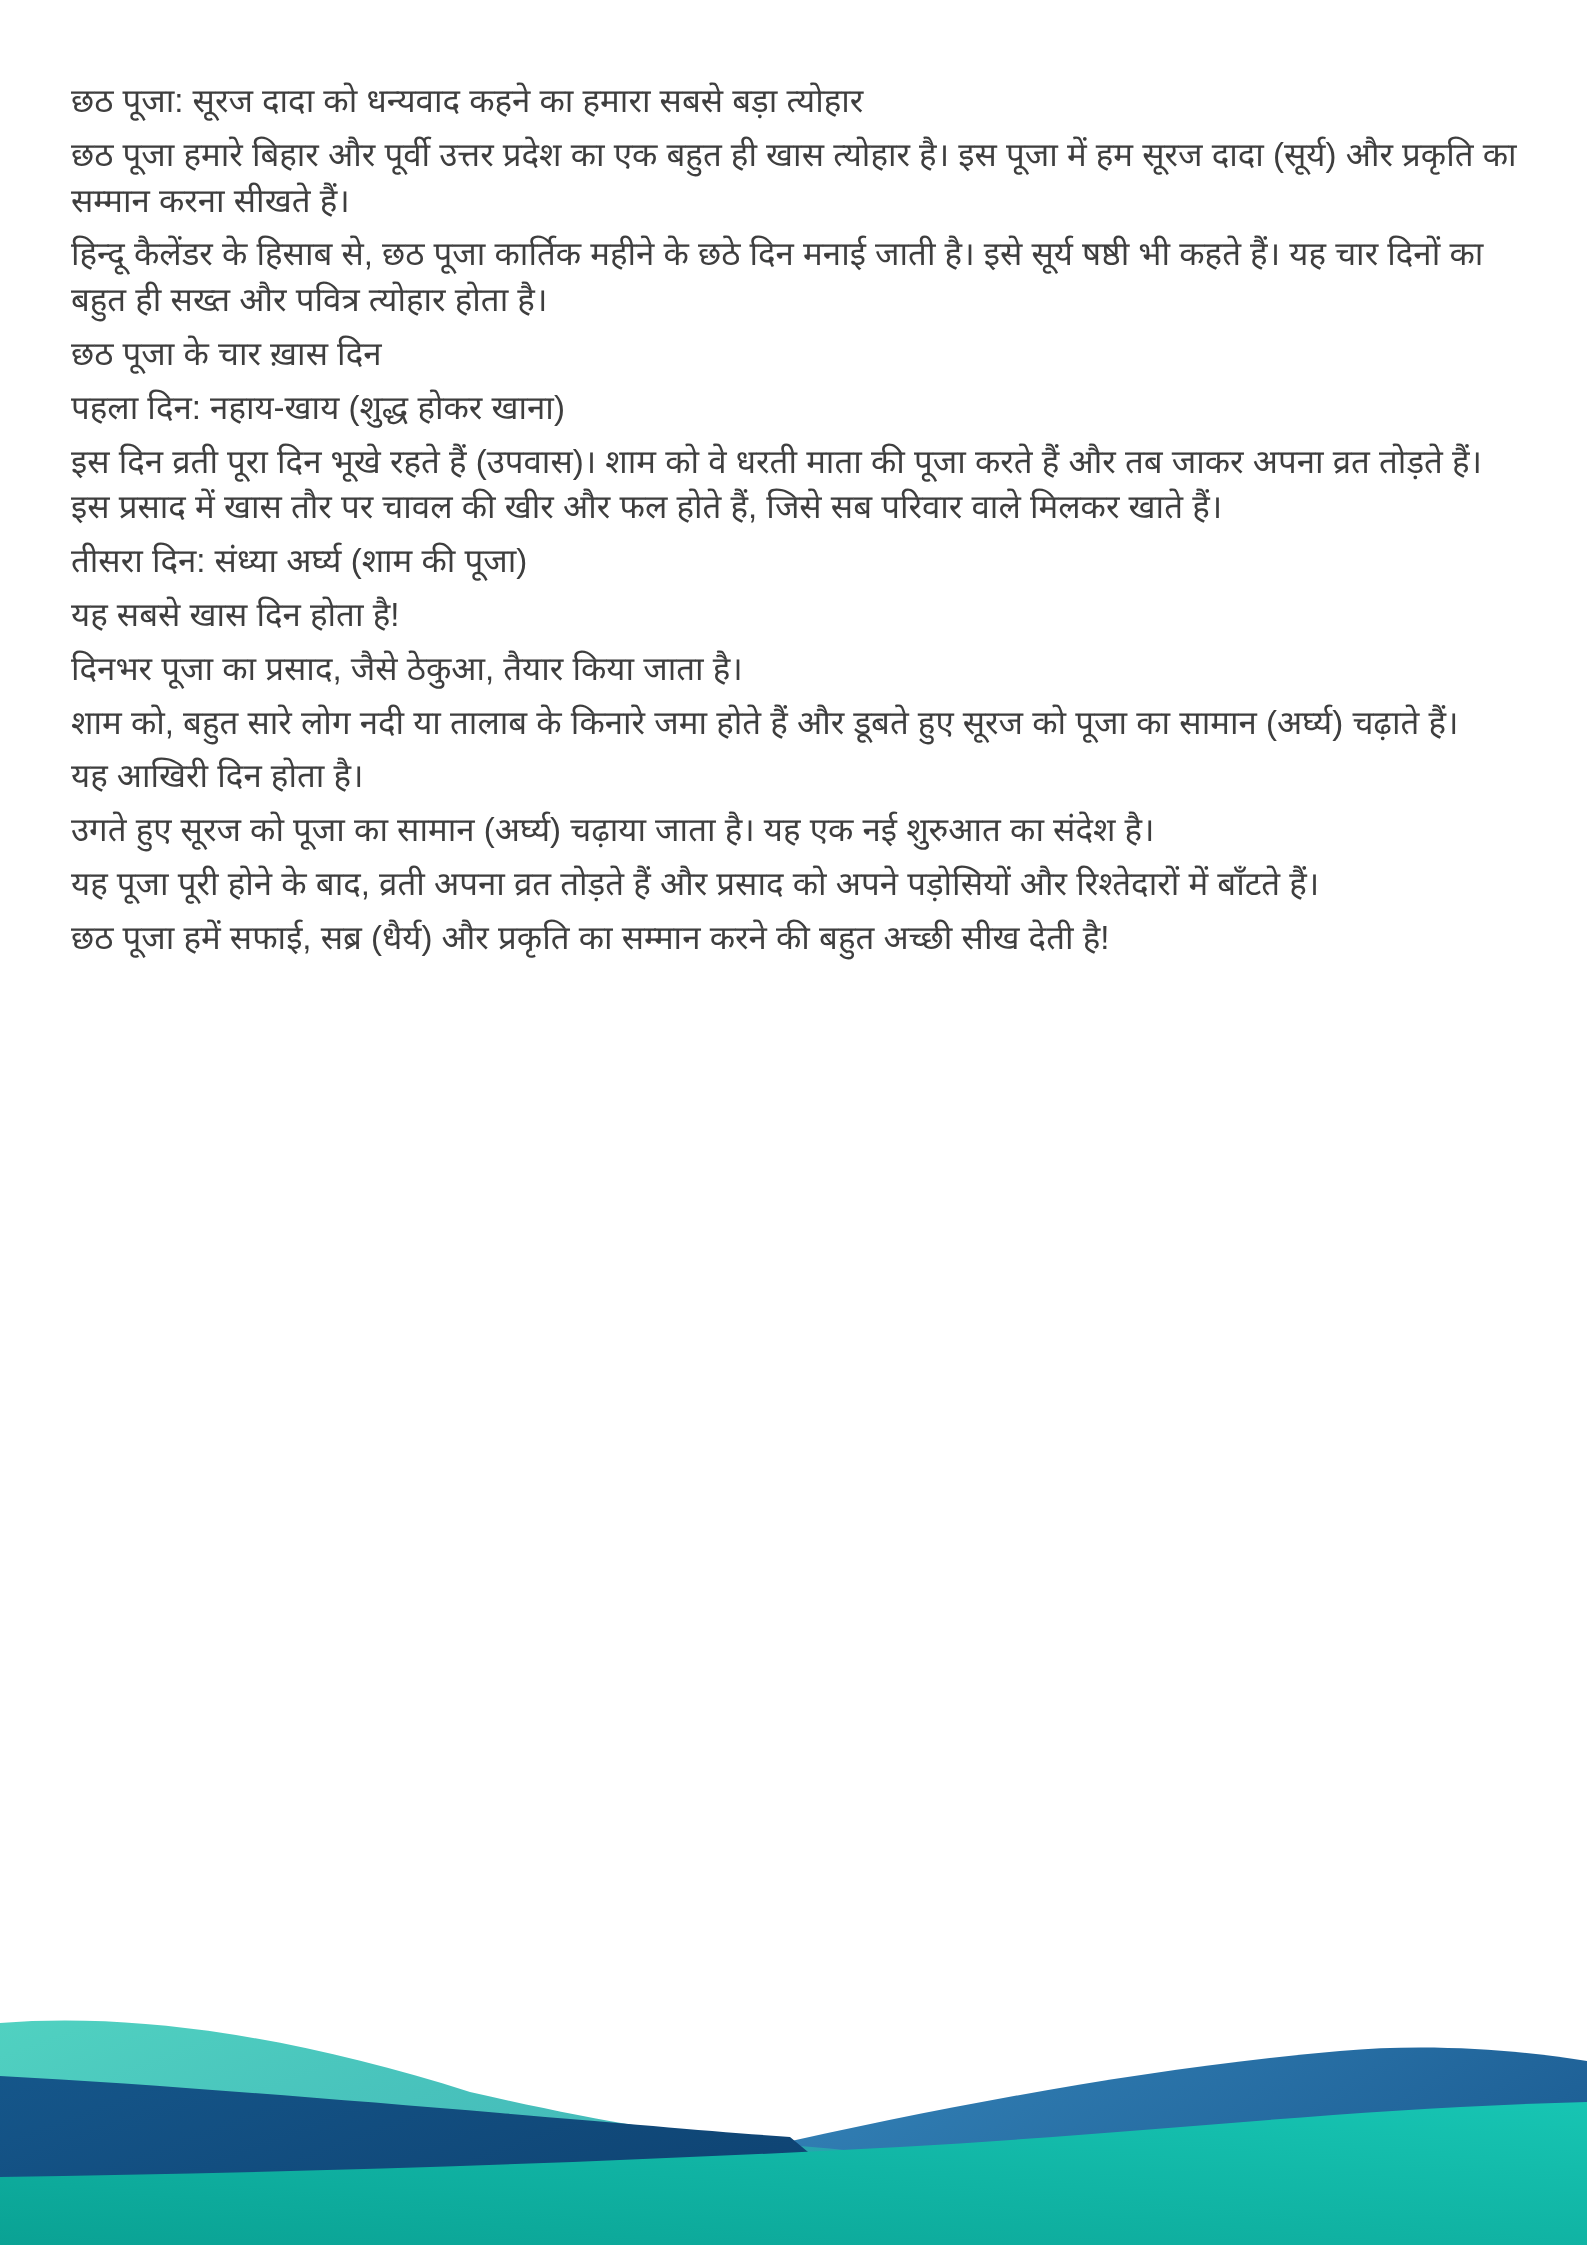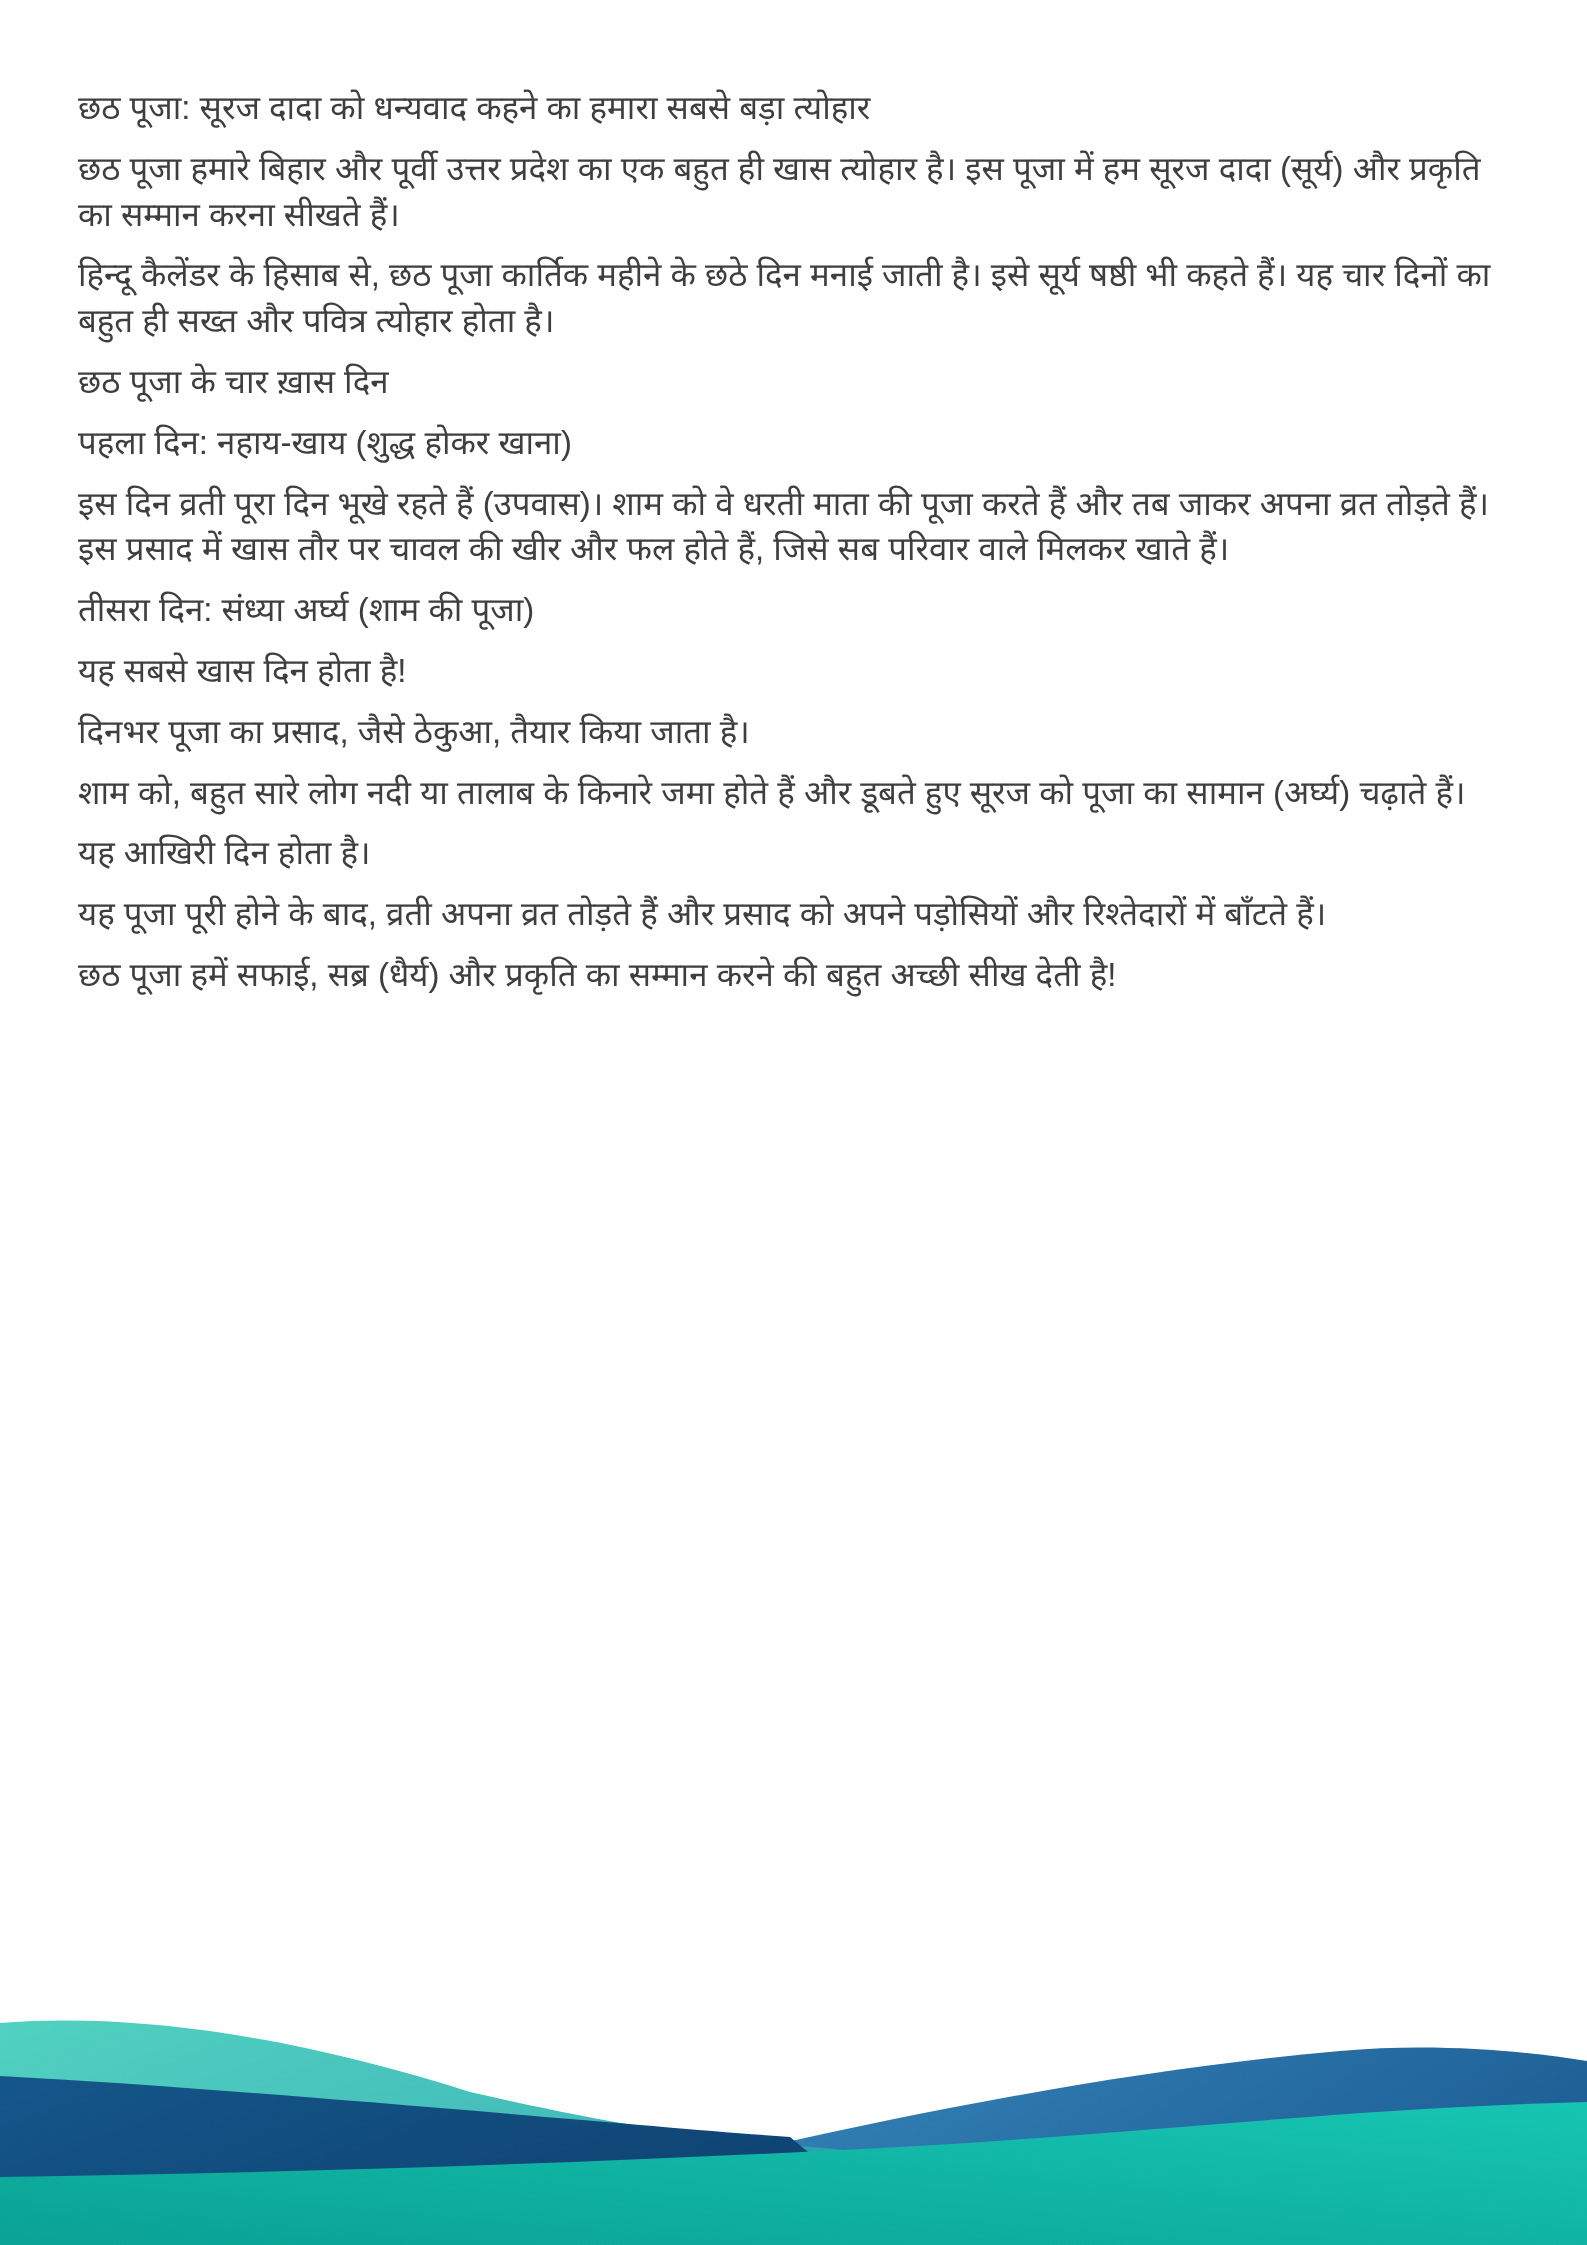--- a/index.html
+++ b/index.html
@@ -18,21 +18,21 @@
     position: absolute;
     left: 63px;
     top: 70px;
     width: 1466px;
     color: #3e3e3e;
     font-size: 33px;
     line-height: 45.8px;
     letter-spacing: 0;
   }
   .text-block p {
-    margin: 15px;
+    margin: 8px;
     padding: 0;
   }
   .waves {
     position: absolute;
     left: 0;
     bottom: 0;
     width: 1587px;
     height: 345px;
     display: block;
   }
@@ -45,20 +45,21 @@
   <p>छठ पूजा हमारे बिहार और पूर्वी उत्तर प्रदेश का एक बहुत ही खास त्योहार है। इस पूजा में हम सूरज दादा (सूर्य) और प्रकृति का सम्मान करना सीखते हैं।</p>
   <p>हिन्दू कैलेंडर के हिसाब से, छठ पूजा कार्तिक महीने के छठे दिन मनाई जाती है। इसे सूर्य षष्ठी भी कहते हैं। यह चार दिनों का बहुत ही सख्त और पवित्र त्योहार होता है।</p>
   <p>छठ पूजा के चार ख़ास दिन</p>
   <p>पहला दिन: नहाय-खाय (शुद्ध होकर खाना)</p>
   <p>इस दिन व्रती पूरा दिन भूखे रहते हैं (उपवास)। शाम को वे धरती माता की पूजा करते हैं और तब जाकर अपना व्रत तोड़ते हैं। इस प्रसाद में खास तौर पर चावल की खीर और फल होते हैं, जिसे सब परिवार वाले मिलकर खाते हैं।</p>
   <p>तीसरा दिन: संध्या अर्घ्य (शाम की पूजा)</p>
   <p>यह सबसे खास दिन होता है!</p>
   <p>दिनभर पूजा का प्रसाद, जैसे ठेकुआ, तैयार किया जाता है।</p>
   <p>शाम को, बहुत सारे लोग नदी या तालाब के किनारे जमा होते हैं और डूबते हुए सूरज को पूजा का सामान (अर्घ्य) चढ़ाते हैं।</p>
   <p>यह आखिरी दिन होता है।</p>
+  <p>उगते हुए सूरज को पूजा का सामान (अर्घ्य) चढ़ाया जाता है। यह एक नई शुरुआत का संदेश है।</p>
   <p>यह पूजा पूरी होने के बाद, व्रती अपना व्रत तोड़ते हैं और प्रसाद को अपने पड़ोसियों और रिश्तेदारों में बाँटते हैं।</p>
   <p>छठ पूजा हमें सफाई, सब्र (धैर्य) और प्रकृति का सम्मान करने की बहुत अच्छी सीख देती है!</p>
 </div>
 
 <svg class="waves" viewBox="0 0 1587 345" preserveAspectRatio="none" xmlns="http://www.w3.org/2000/svg">
   <defs>
     <linearGradient id="gradBlue" x1="0" y1="0" x2="1" y2="0.4">
       <stop offset="0" stop-color="#3584b9"></stop>
       <stop offset="1" stop-color="#1d5f95"></stop>
     </linearGradient>

